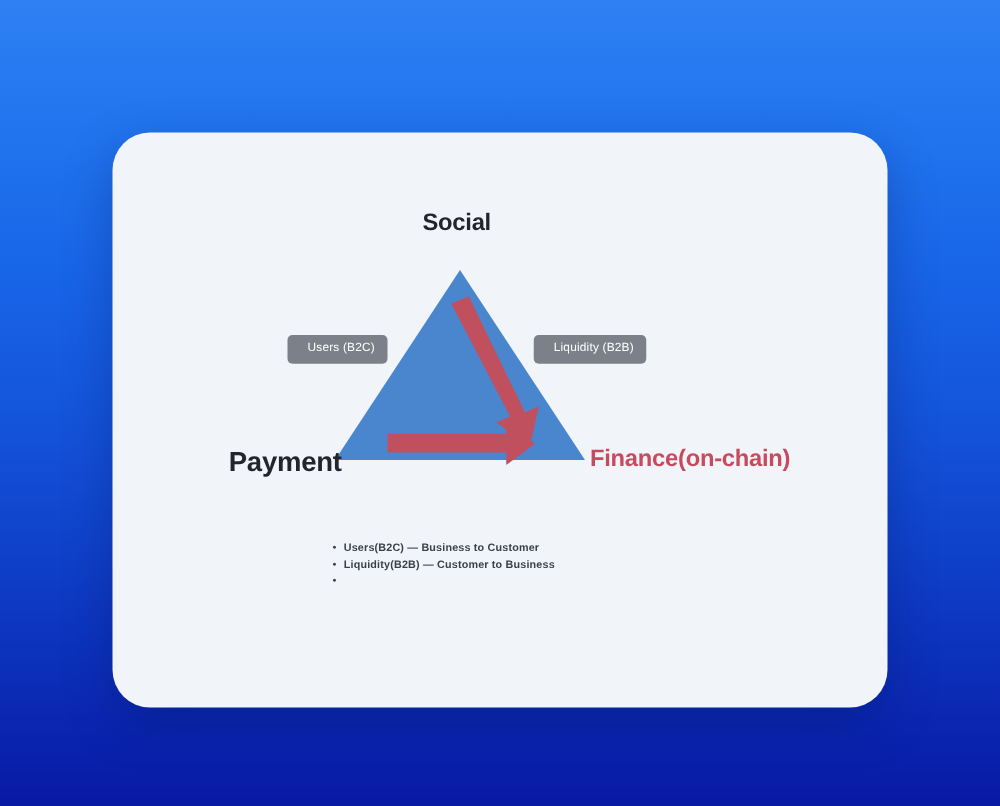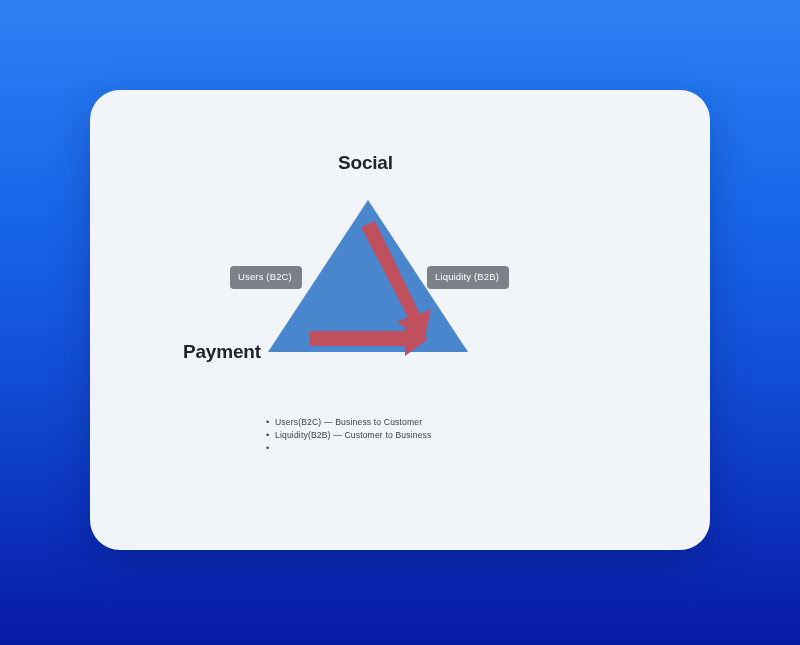--- a/index.html
+++ b/index.html
@@ -28,21 +28,21 @@
         #0d38c2 76%,
         #0a23ae 92%,
         #0819a3 100%);
     overflow: hidden;
   }
 
   
   #card {
     position: absolute;
     left: 90px;
-    top: 90px;
+    top: 106px;
     width: 620px;
     height: 460px;
     background: #f1f4f8;
     border-radius: 30px;
     box-shadow: 0 14px 40px rgba(3, 16, 80, 0.28);
   }
 
   
   #diagram {
     position: absolute;
@@ -61,43 +61,42 @@
   }
   #label-social {
     left: 248px;
     top: 62px;
     font-size: 19px;
     color: #23252e;
   }
   #label-payment {
     left: 93px;
     top: 251px;
-    font-size: 19px;
+    font-size: 22px;
     color: #23252e;
     text-align: center;
   }
   #label-finance {
     left: 382px;
     top: 251px;
     font-size: 19px;
     color: #c94a5e;
   }
 
   
   .chip {
     position: absolute;
     background: #7c8088;
     color: #ffffff;
     font-size: 9.5px;
     letter-spacing: 0.15px;
-    padding: 6px 10px 7px 8px;
+    padding: 6px 10px 7px 16px;
     border-radius: 4px;
     white-space: nowrap;
     line-height: 1;
-    margin-top: 14px;
   }
   #chip-users      { left: 140px; top: 162px; }
   #chip-liquidity  { left: 337px; top: 162px; }
   #chip-developers { left: 222px; top: 278px; }
 
   
   #legend {
     position: absolute;
     left: 176px;
     top: 326px;
@@ -112,21 +111,21 @@
     letter-spacing: 0.15px;
   }
   .legend-bullet {
     width: 9px;
     flex: 0 0 9px;
     color: #3a3f49;
     font-size: 9px;
     line-height: 13.2px;
     text-align: left;
   }
-  .legend-text { white-space: nowrap; }
+  .legend-text { white-space: nowrap; font-weight: bold; }
 </style>
 </head>
 <body>
 
 <div id="stage">
 
   <div id="card">
 
     <div id="diagram">
 
@@ -140,20 +139,21 @@
 
         <g>
           <polygon fill="#c1505f" points="220,241 315,241 315,232 338,249 315,266 315,256 220,256"></polygon>
         </g>
       </svg>
 
       <div class="vertex-label" id="label-social">Social</div>
 
       <div class="vertex-label" id="label-payment">Payment</div>
 
+      <div class="vertex-label" id="label-finance">Finance(on-chain)</div>
 
       <div class="chip" id="chip-users">Users (B2C)</div>
 
       <div class="chip" id="chip-liquidity">Liquidity (B2B)</div>
 
 
       <div id="legend">
 
         <div class="legend-row">
           <span class="legend-bullet">•</span>

